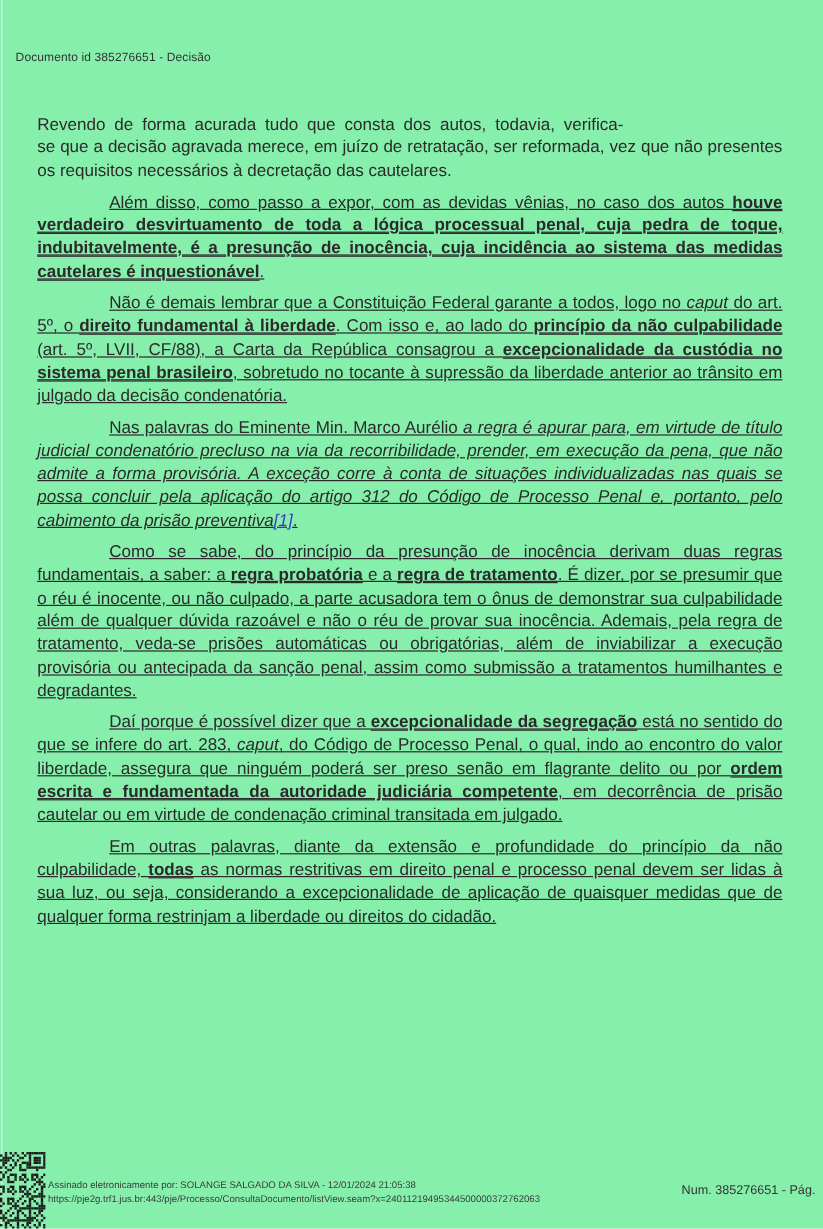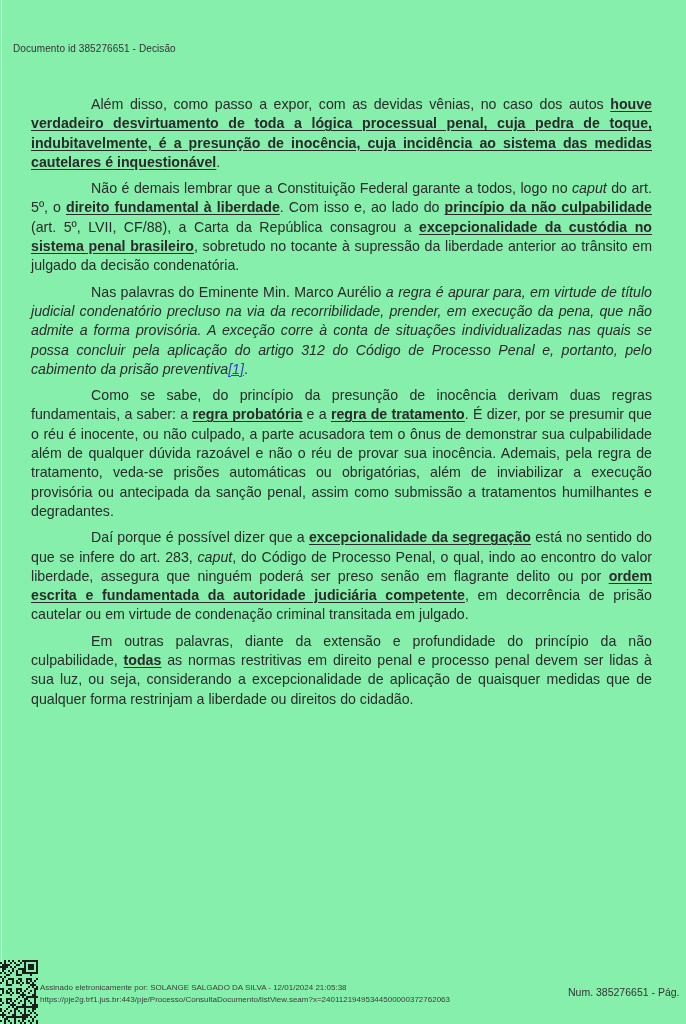--- a/index.html
+++ b/index.html
@@ -19,21 +19,21 @@
   .doc-header {
     position: absolute; left: 13px; top: 43px;
     font-size: 10px; color: #333333; letter-spacing: 0.1px;
   }
   .doc-body {
     position: absolute; left: 31px; top: 95px; width: 621px;
     font-size: 14.2px; line-height: 19.3px;
     text-align: justify; color: var(--text, #2b2b2b);
   }
   p.para { margin: 0 0 7px 0; }
-  p.para.indent { text-indent: 60px; }
+  p.para.indent { text-indent: 60px; text-decoration: underline; }
   .run-n  { }
   .run-sp { word-spacing: 3.5px; }
   .run-bu { font-weight: bold; text-decoration: underline; text-underline-offset: 2px; }
   .run-i  { font-style: italic; }
   a.run-link {
     font-style: italic; color: var(--link, #3a3ac8);
     text-decoration: underline; cursor: pointer;
   }
   .qr { position: absolute; left: -2px; top: 960px; width: 40px; height: 66px; }
   .footer-lines {
@@ -48,20 +48,21 @@
 </style>
 </head>
 <body>
 
 <div class="page">
   <div class="left-edge"></div>
 
   <div class="doc-header">Documento id 385276651 - Decisão</div>
 
   <div class="doc-body">
+      <p class="para"><span class="run-sp">Revendo de forma acurada tudo que consta dos autos, todavia, verifica-</span><br><span class="run-n">se que a decisão agravada merece, em juízo de retratação, ser reformada, vez que não presentes os requisitos necessários à decretação das cautelares.</span></p>
       <p class="para indent"><span class="run-n">Além disso, como passo a expor, com as devidas vênias, no caso dos autos </span><span class="run-bu">houve verdadeiro desvirtuamento de toda a lógica processual penal, cuja pedra de toque, indubitavelmente, é a presunção de inocência, cuja incidência ao sistema das medidas cautelares é inquestionável</span><span class="run-n">.</span></p>
       <p class="para indent"><span class="run-n">Não é demais lembrar que a Constituição Federal garante a todos, logo no </span><span class="run-i">caput</span><span class="run-n"> do art. 5º, o </span><span class="run-bu">direito fundamental à liberdade</span><span class="run-n">. Com isso e, ao lado do </span><span class="run-bu">princípio da não culpabilidade</span><span class="run-n"> (art. 5º, LVII, CF/88), a Carta da República consagrou a </span><span class="run-bu">excepcionalidade da custódia no sistema penal brasileiro</span><span class="run-n">, sobretudo no tocante à supressão da liberdade anterior ao trânsito em julgado da decisão condenatória.</span></p>
       <p class="para indent"><span class="run-n">Nas palavras do Eminente Min. Marco Aurélio </span><span class="run-i">a regra é apurar para, em virtude de título judicial condenatório precluso na via da recorribilidade, prender, em execução da pena, que não admite a forma provisória. A exceção corre à conta de situações individualizadas nas quais se possa concluir pela aplicação do artigo 312 do Código de Processo Penal e, portanto, pelo cabimento da prisão preventiva</span><a class="run-link" href="#">[1]</a><span class="run-n">.</span></p>
       <p class="para indent"><span class="run-n">Como se sabe, do princípio da presunção de inocência derivam duas regras fundamentais, a saber: a </span><span class="run-bu">regra probatória</span><span class="run-n"> e a </span><span class="run-bu">regra de tratamento</span><span class="run-n">. É dizer, por se presumir que o réu é inocente, ou não culpado, a parte acusadora tem o ônus de demonstrar sua culpabilidade além de qualquer dúvida razoável e não o réu de provar sua inocência. Ademais, pela regra de tratamento, veda-se prisões automáticas ou obrigatórias, além de inviabilizar a execução provisória ou antecipada da sanção penal, assim como submissão a tratamentos humilhantes e degradantes.</span></p>
       <p class="para indent"><span class="run-n">Daí porque é possível dizer que a </span><span class="run-bu">excepcionalidade da segregação</span><span class="run-n"> está no sentido do que se infere do art. 283, </span><span class="run-i">caput</span><span class="run-n">, do Código de Processo Penal, o qual, indo ao encontro do valor liberdade, assegura que ninguém poderá ser preso senão em flagrante delito ou por </span><span class="run-bu">ordem escrita e fundamentada da autoridade judiciária competente</span><span class="run-n">, em decorrência de prisão cautelar ou em virtude de condenação criminal transitada em julgado.</span></p>
       <p class="para indent"><span class="run-n">Em outras palavras, diante da extensão e profundidade do princípio da não culpabilidade, </span><span class="run-bu">todas</span><span class="run-n"> as normas restritivas em direito penal e processo penal devem ser lidas à sua luz, ou seja, considerando a excepcionalidade de aplicação de quaisquer medidas que de qualquer forma restrinjam a liberdade ou direitos do cidadão.</span></p>
     </div>
 
   <div class="qr"><svg width="40" height="66" viewBox="0 0 40 66" fill="#1c1c1c" xmlns="http://www.w3.org/2000/svg">
         <rect x="0" y="0" width="2" height="2"></rect>

